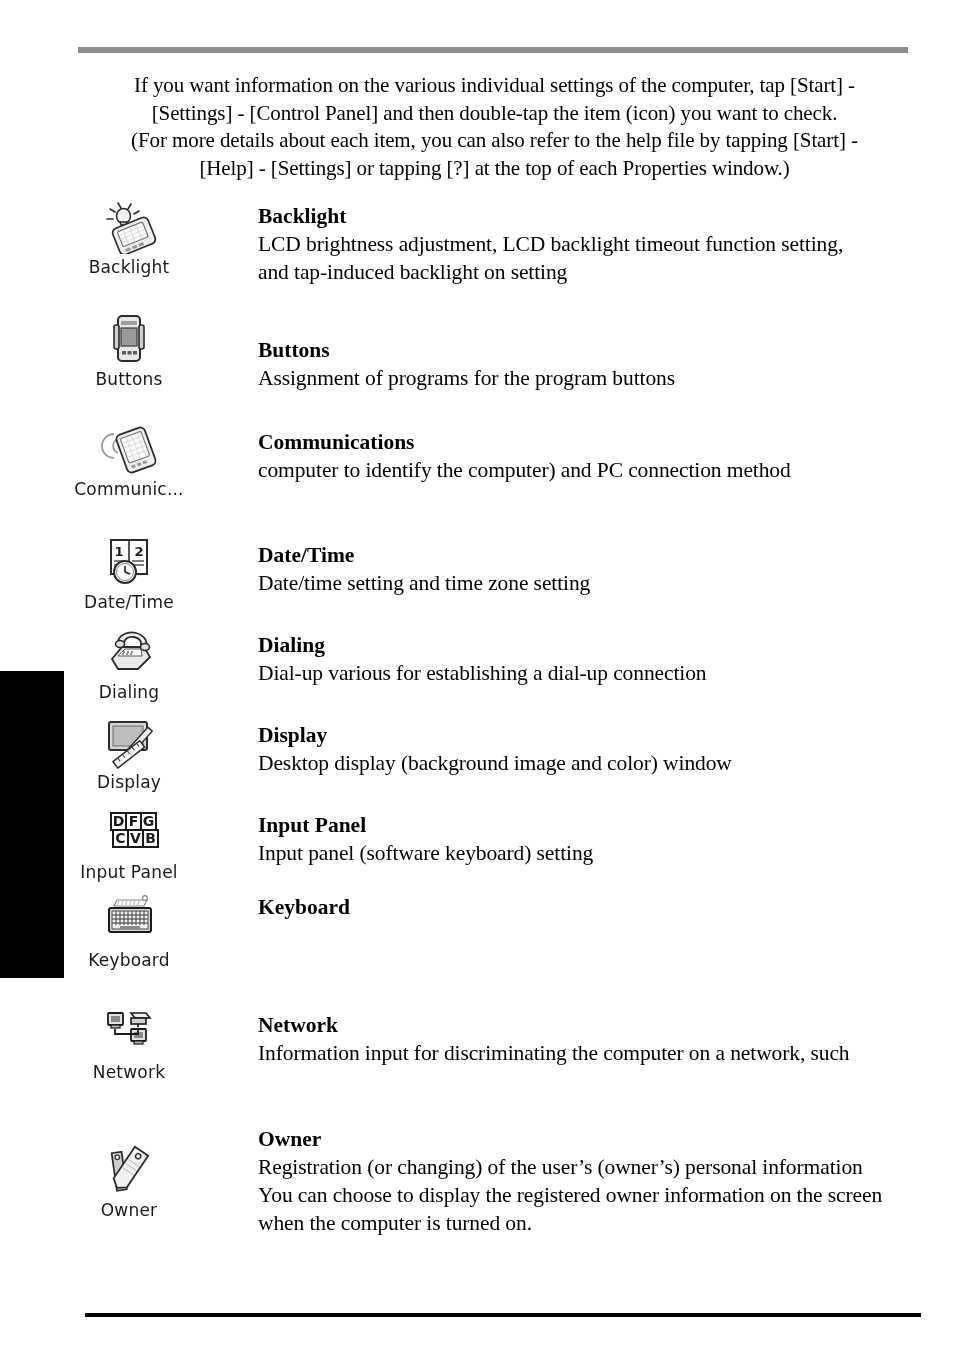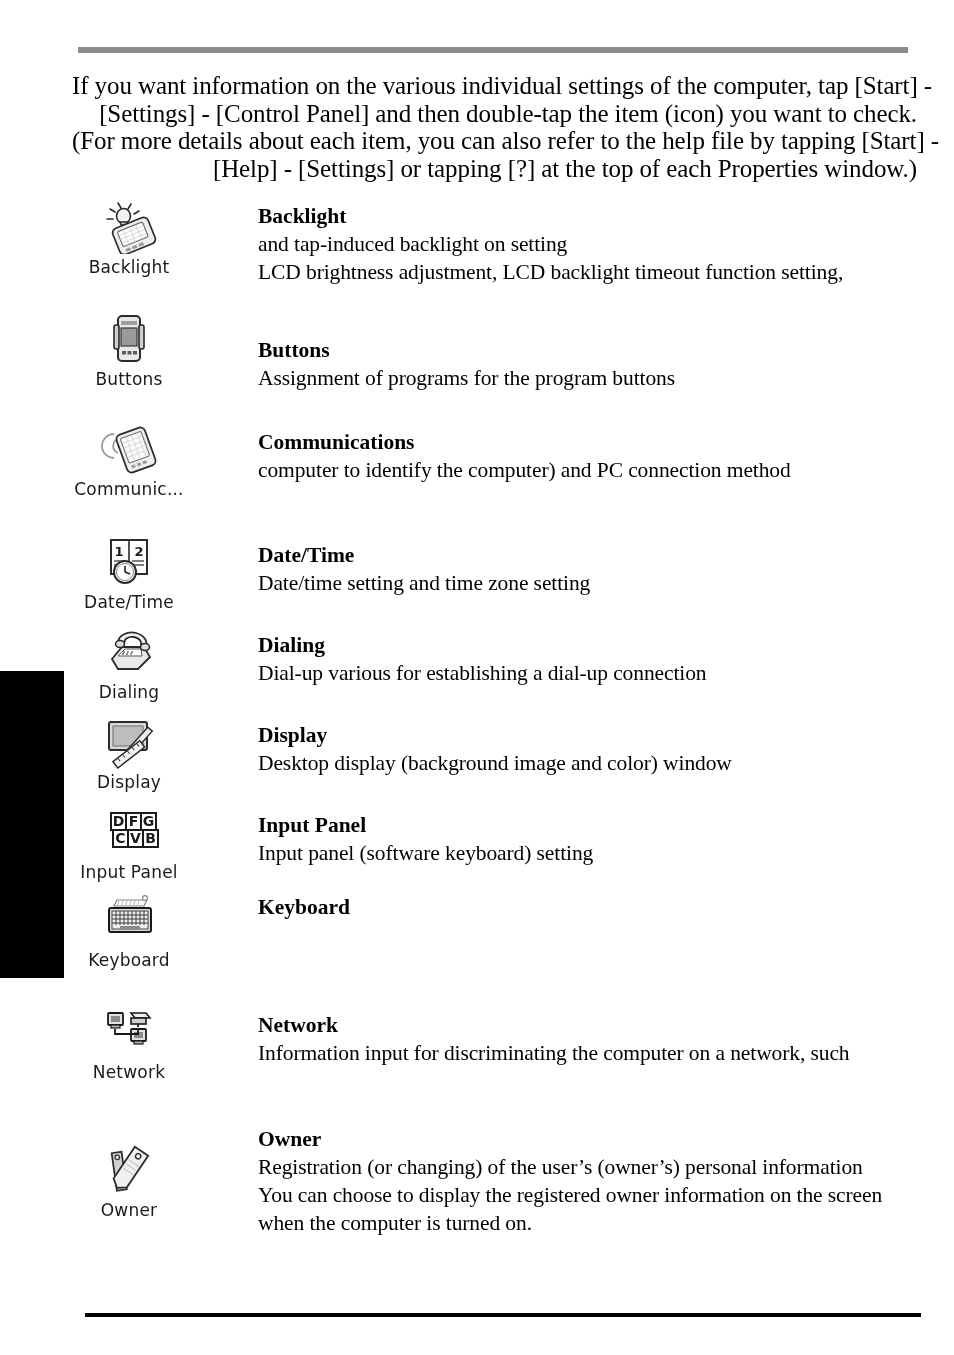--- a/index.html
+++ b/index.html
@@ -41,23 +41,23 @@
     height: 307px;
     background: #000000;
   }
 
   
   .intro {
     position: absolute;
     left: 72px;
     top: 72px;
     width: 845px;
-    font-size: 25px;
+    font-size: 21px;
     line-height: 27.6px;
-    text-align: right;
+    text-align: center;
     letter-spacing: -0.1px;
   }
   .intro div { white-space: nowrap; }
 
   
   .settings-list {
     position: absolute;
     left: 0;
     top: 196px;
     width: 954px;
@@ -162,22 +162,22 @@
             <rect x="30" y="45" width="5" height="3" fill="#9a9a9a"></rect>
             <rect x="37" y="45" width="5" height="3" fill="#9a9a9a"></rect>
           </g>
         </svg>
       </div>
       <div class="icon-label">Backlight</div>
     </div>
     <div class="text-cell">
       <p class="setting-title">Backlight</p>
       <p class="setting-desc">
+        <span class="ln">LCD brightness adjustment, LCD backlight timeout function setting,</span>
         <span class="ln">and tap-induced backlight on setting</span>
-        <span class="ln">LCD brightness adjustment, LCD backlight timeout function setting,</span>
       </p>
     </div>
   </div>
 
   <div class="setting-row" style="height:110px;">
     <div class="icon-cell">
       <div class="icon-art">
         <svg width="62" height="54" viewBox="0 0 62 54">
           <rect x="20" y="4" width="22" height="45" rx="4" fill="#e8e8e8" stroke="#2b2b2b" stroke-width="2"></rect>
           <rect x="16" y="13" width="5" height="24" rx="2" fill="#cfcfcf" stroke="#2b2b2b" stroke-width="1.6"></rect>

